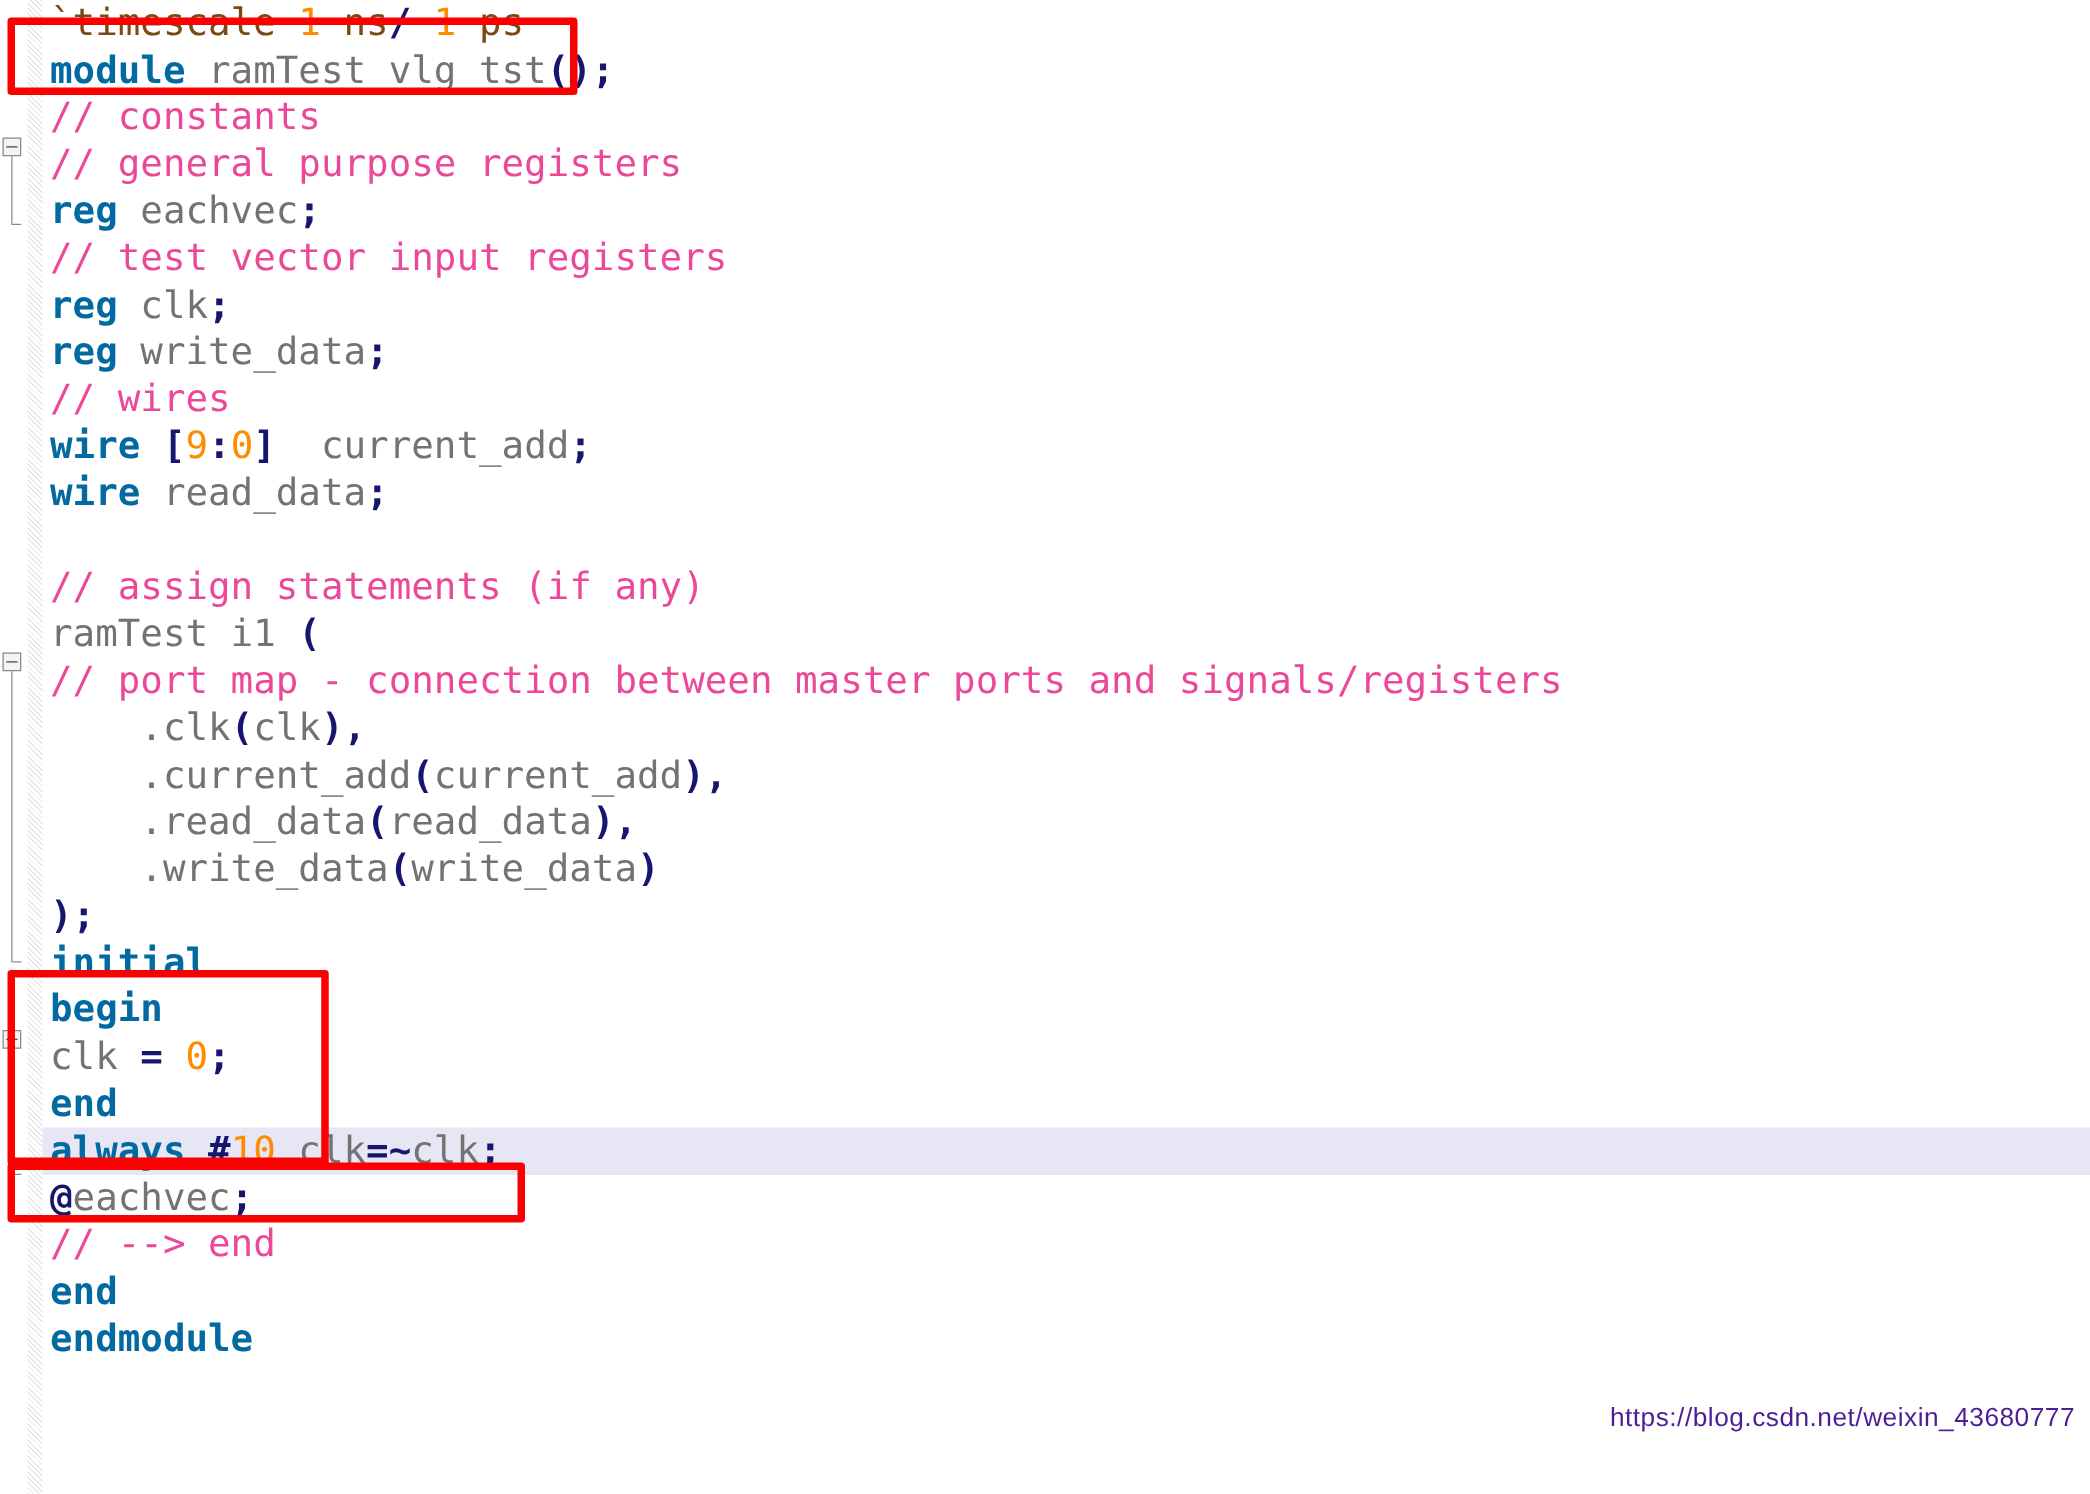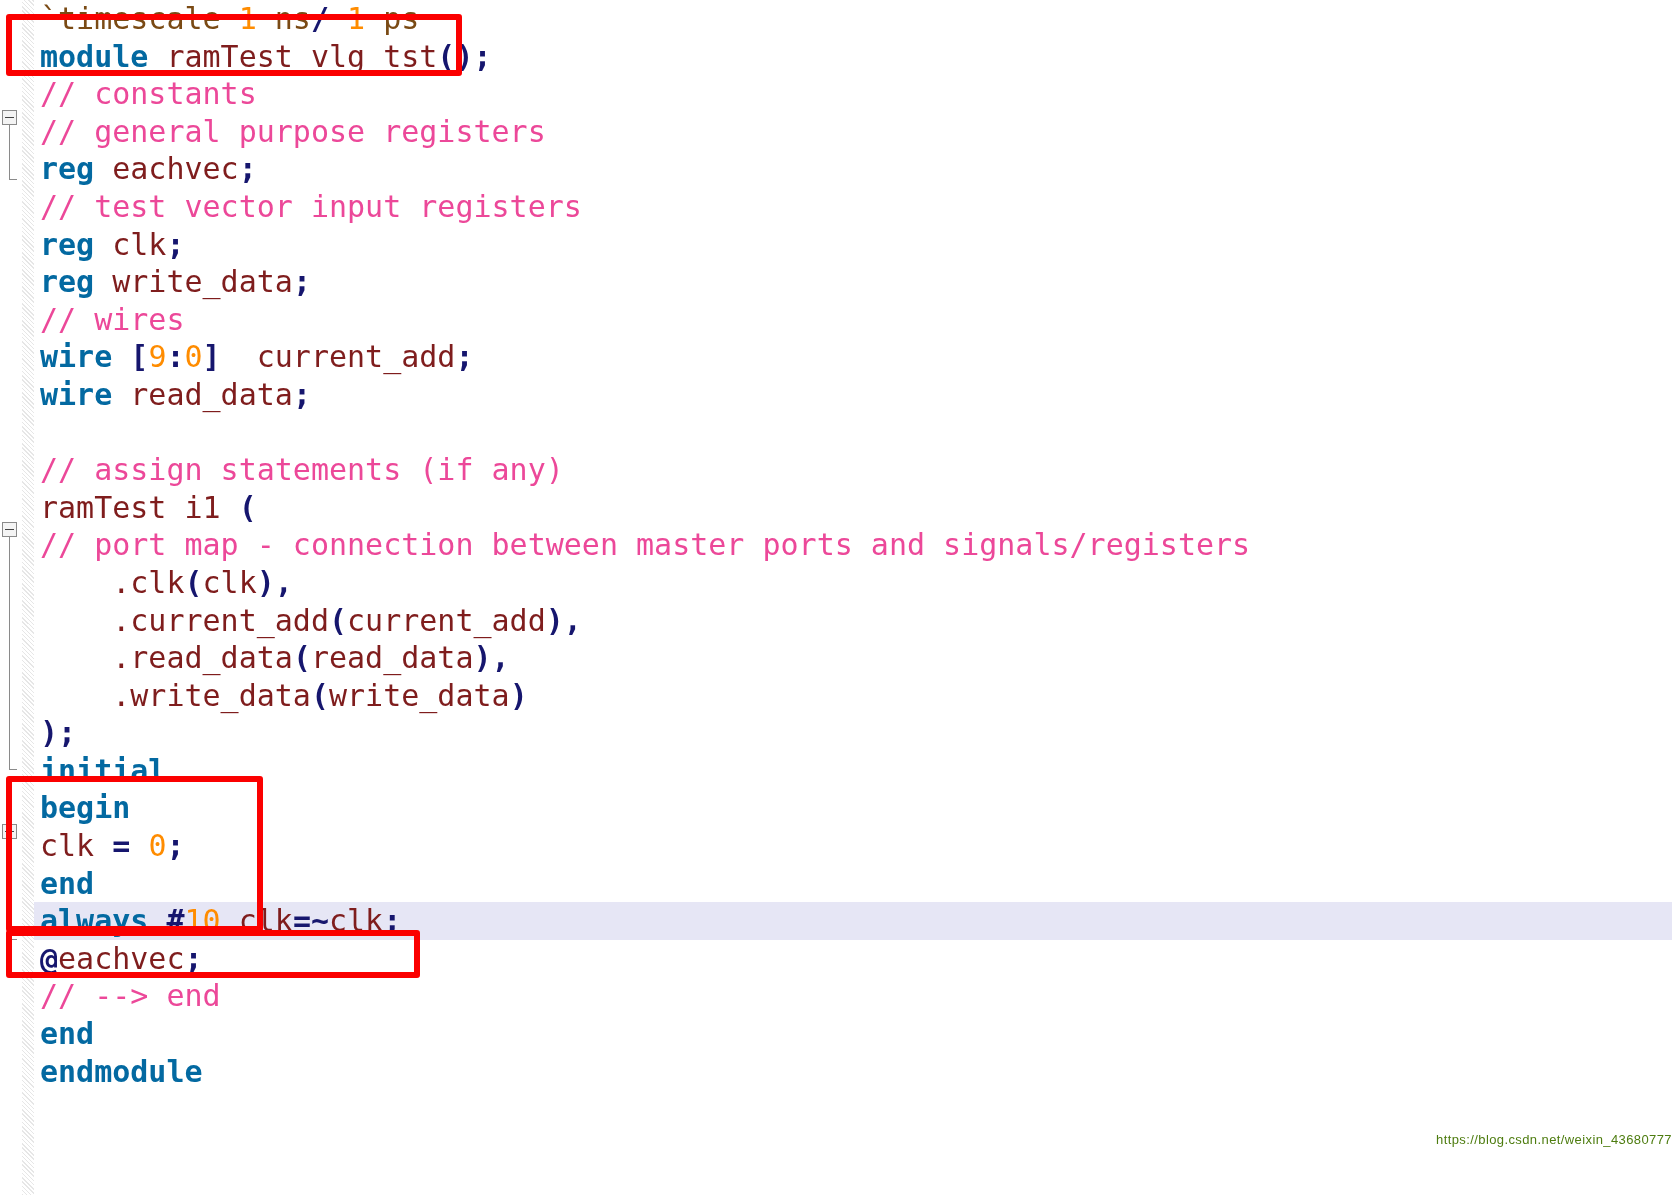--- a/index.html
+++ b/index.html
@@ -41,33 +41,33 @@
   }
   .line{height:37.6px;padding-left:6px;position:relative;}
   .line.cur{background:#e6e6f5;text-decoration:underline;}
 
   
   .kw   {color:#0369a1;font-weight:bold;}
   .cmt  {color:#ec4899;}
   .num  {color:#ff8c00;}
   .punc {color:#16166e;font-weight:bold;}
   .dir  {color:#7a4a14;}
-  .pln  {color:#7f1d1d;margin-top:16px;}
+  .pln  {color:#737373;margin-top:16px;}
 
   
   .redbox{
     position:absolute;border:6px solid #fb0000;border-radius:3px;
     box-sizing:border-box;pointer-events:none;
   }
 
   
   .watermark{
-    position:absolute;right:0;bottom:48px;
+    position:absolute;right:12px;bottom:48px;
     font-family:"Liberation Sans",sans-serif;
-    font-size:13px;color:#4d7c0f;letter-spacing:.4px;
+    font-size:21px;color:#4c1d95;letter-spacing:.4px;
     user-select:none;
   }
 </style>
 </head>
 <body>
 
 <div id="editor">
 
   <div class="gutter">
     <div class="gutter-stripe"></div>

